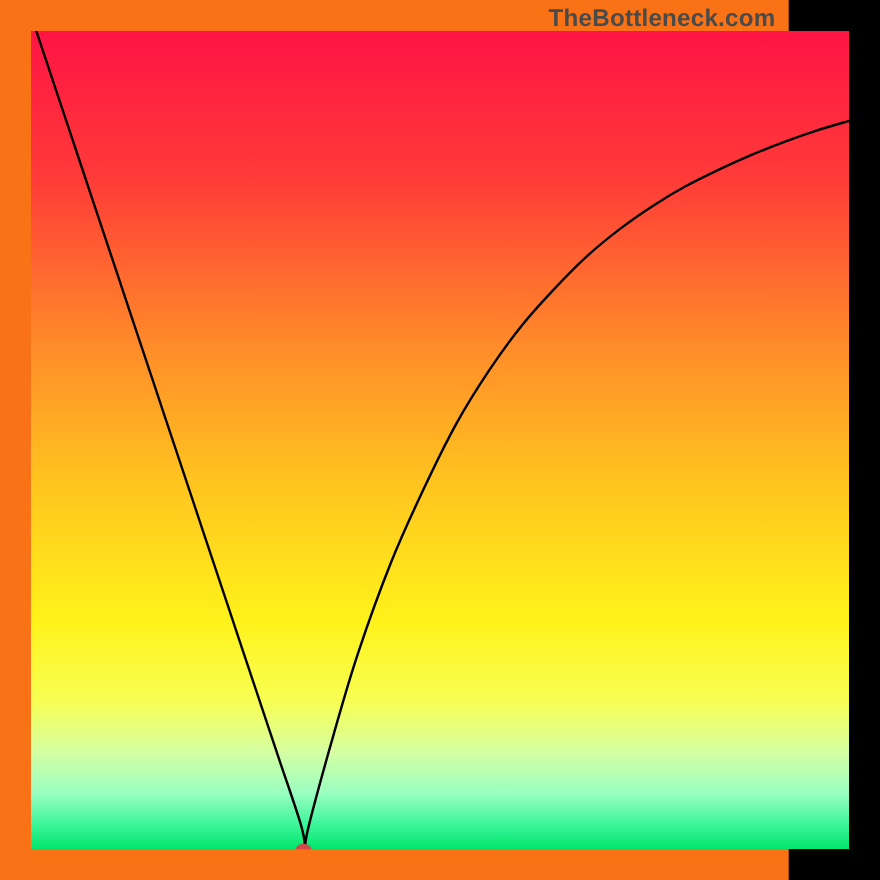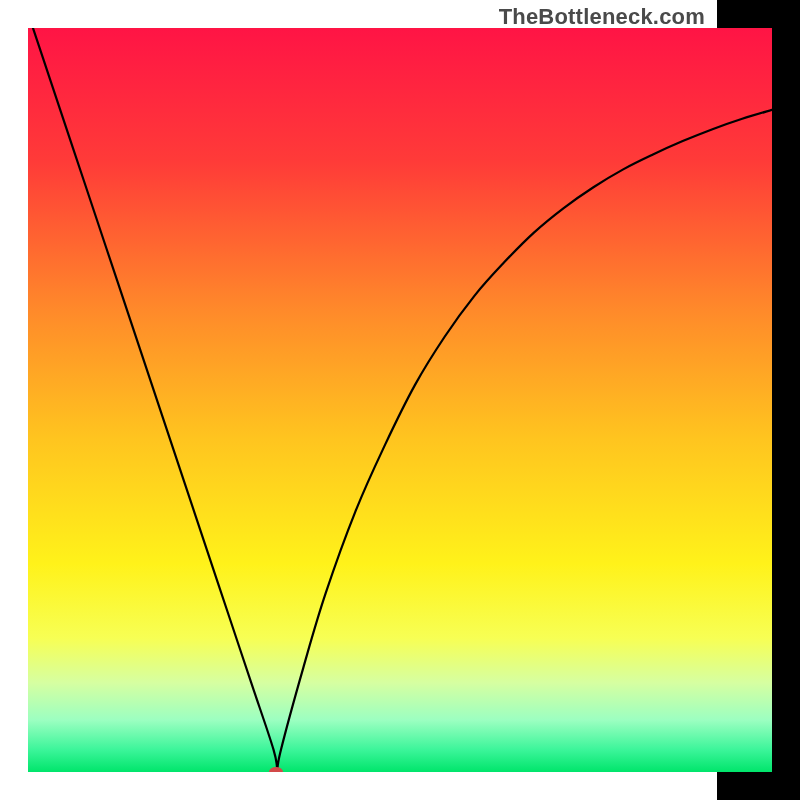--- a/index.html
+++ b/index.html
@@ -10,21 +10,21 @@
     position: relative;
     font-family: Arial, sans-serif;
     overflow: hidden;
   }
   .frame {
     position: absolute;
     top: 0;
     left: 0;
     width: 717px;
     height: 800px;
-    background: #ffffff;
+    background: #f97316;
   }
   .plot-area {
     position: absolute;
     top: 28px;
     left: 28px;
     width: 744px;
     height: 744px;
     overflow: hidden;
   }
   .gradient {

